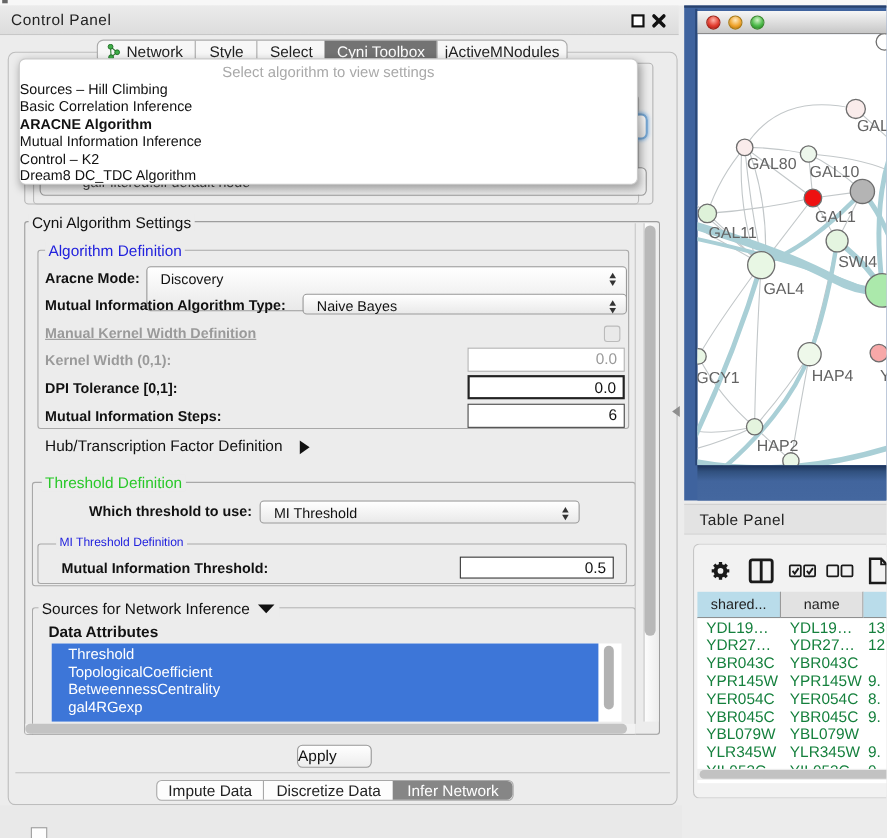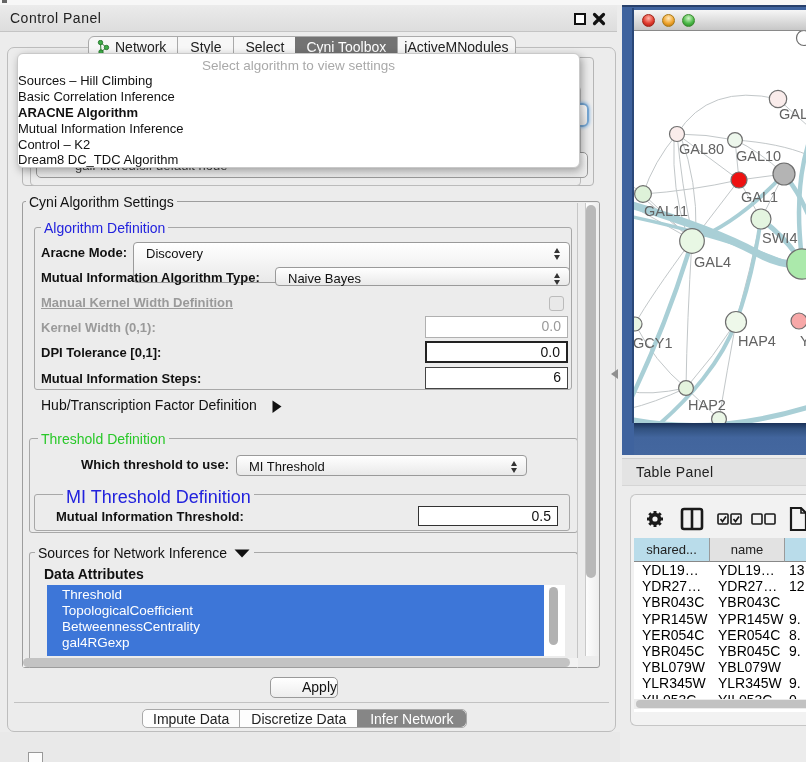--- a/index.html
+++ b/index.html
@@ -62,21 +62,21 @@
 <svg class="abs" style="left:272px;top:400px;" width="10" height="14" viewBox="0 0 10 14">
     <path d="M0.5 0.5 L9.5 6.5 L0.5 13 Z" fill="#111"></path>
   </svg>
 
 <div class="abs" style="left:29px;top:438px;width:549px;height:95px;border:1px solid #a8a8a8;border-radius:3px;box-sizing:border-box;"></div>
 <div class="abs" style="left:38px;top:431px;background:#ececec;padding:0 3px;font-size:14px;color:#29c829;">Threshold Definition</div>
 <div class="abs" style="left:81px;top:457px;font-size:13px;font-weight:bold;color:#111;">Which threshold to use:</div>
 <div class="combo abs" style="left:236px;top:455px;width:291px;height:21px;">MI Threshold</div>
 
 <div class="abs" style="left:34px;top:494px;width:536px;height:37px;border:1px solid #a8a8a8;border-radius:3px;box-sizing:border-box;"></div>
-<div class="abs" style="left:51px;top:487px;background:#ececec;padding:0 3px;font-size:18px;color:#2222dd;margin-left:12px;">MI Threshold Definition</div>
+<div class="abs" style="left:51px;top:487px;background:#ececec;padding:0 3px;font-size:11px;color:#2222dd;">MI Threshold Definition</div>
 <div class="abs" style="left:56px;top:509px;font-size:13px;font-weight:bold;color:#111;">Mutual Information Threshold:</div>
 <div class="field abs" style="left:418px;top:506px;width:140px;height:20px;border:1px solid #333;color:#111;">0.5</div>
 
 <div class="abs" style="left:29px;top:552px;width:549px;height:116px;border:1px solid #a8a8a8;border-bottom:none;border-radius:3px 3px 0 0;box-sizing:border-box;"></div>
 <div class="abs" style="left:35px;top:545px;background:#ececec;padding:0 4px 0 3px;font-size:14px;color:#111;display:flex;align-items:center;justify-content:center;">Sources for Network Inference
 <svg style="margin-left:7px;" width="16" height="9" viewBox="0 0 16 9">
       <path d="M0.5 0.5 L15.5 0.5 L8 8.5 Z" fill="#111"></path>
     </svg></div>
 <div class="abs" style="left:44px;top:566px;font-size:14px;font-weight:bold;color:#111;">Data Attributes</div>
 
@@ -88,21 +88,21 @@
 <div class="abs listtxt" style="left:62px;top:635px;">gal4RGexp</div>
 <div class="abs" style="left:549px;top:587px;width:9px;height:58px;background:#b2b2b2;border-radius:5px;"></div>
 
 <div class="abs" style="left:577px;top:203px;width:1px;height:465px;background:#c6c6c6;"></div>
 
 <div class="abs" style="left:585px;top:203px;width:13px;height:453px;background:linear-gradient(90deg,#fdfdfd,#ededed);border-left:1px solid #c9c9c9;"></div>
 <div class="abs" style="left:586px;top:205px;width:10px;height:373px;background:#b8b8b8;border-radius:6px;"></div>
 <div class="abs" style="left:23px;top:658px;width:555px;height:9px;background:#f2f2f2;"></div>
 <div class="abs" style="left:23px;top:658px;width:547px;height:9px;background:#c3c3c3;border-radius:5px;"></div>
 
-<div class="abs" style="left:270px;top:677px;width:68px;height:21px;border:1px solid #9a9a9a;border-radius:5px;background:linear-gradient(#ffffff,#ededed);box-sizing:border-box;text-align:right;font-size:14px;color:#111;line-height:19px;">Apply</div>
+<div class="abs" style="left:270px;top:677px;width:68px;height:21px;border:1px solid #9a9a9a;border-radius:5px;background:linear-gradient(#ffffff,#ededed);box-sizing:border-box;text-align:left;font-size:14px;color:#111;line-height:19px;">Apply</div>
 
 <div class="abs" style="left:14px;top:702px;width:595px;height:1px;background:#c2c2c2;"></div>
 
 <div class="abs" style="left:142px;top:709px;height:19px;background:#fdfdfd;border:1px solid #a8a8a8;border-radius:5px;display:flex;box-sizing:border-box;">
   <div style="display:flex;align-items:center;padding:0 10px;font-size:14px;color:#222;">Impute Data</div>
   <div style="border-left:1px solid #a8a8a8;display:flex;align-items:center;padding:0 11px;font-size:14px;color:#222;">Discretize Data</div>
   <div style="background:#868686;color:#fff;display:flex;align-items:center;padding:0 13px;font-size:14px;border-radius:0 5px 5px 0;">Infer Network</div>
 </div>
 
 <div class="abs" style="left:0;top:732px;width:620px;height:30px;background:#e9e9e9;"></div>
@@ -248,21 +248,21 @@
     <path d="M146 3 h10 l5 5 v17 h-15 z"></path>
     <path d="M156 3 v5 h5" stroke-width="1.6"></path>
   </g>
 </svg>
 
 <div class="abs" style="left:634px;top:538px;width:172px;height:24px;display:flex;font-size:13px;color:#222;">
   <div style="width:75px;background:#b9dcea;border-right:1px solid #9a9a9a;border-bottom:1px solid #888;display:flex;align-items:center;justify-content:center;">shared...</div>
   <div style="width:74px;background:#e2e2e2;border-right:1px solid #9a9a9a;border-bottom:1px solid #888;display:flex;align-items:center;justify-content:center;">name</div>
   <div style="flex:1;background:#b9dcea;border-bottom:1px solid #888;"></div>
 </div>
-<div class="abs" style="left:634px;top:562px;width:172px;height:137px;background:#fff;overflow:hidden;font-size:14px;color:#000000;">
+<div class="abs" style="left:634px;top:562px;width:172px;height:137px;background:#fff;overflow:hidden;font-size:14px;color:#15803d;">
   <div class="trow">
       <span>YDL19…</span>
       <span>YDL19…</span>
       <span>13</span>
     </div>
   <div class="trow">
       <span>YDR27…</span>
       <span>YDR27…</span>
       <span>12</span>
     </div>

